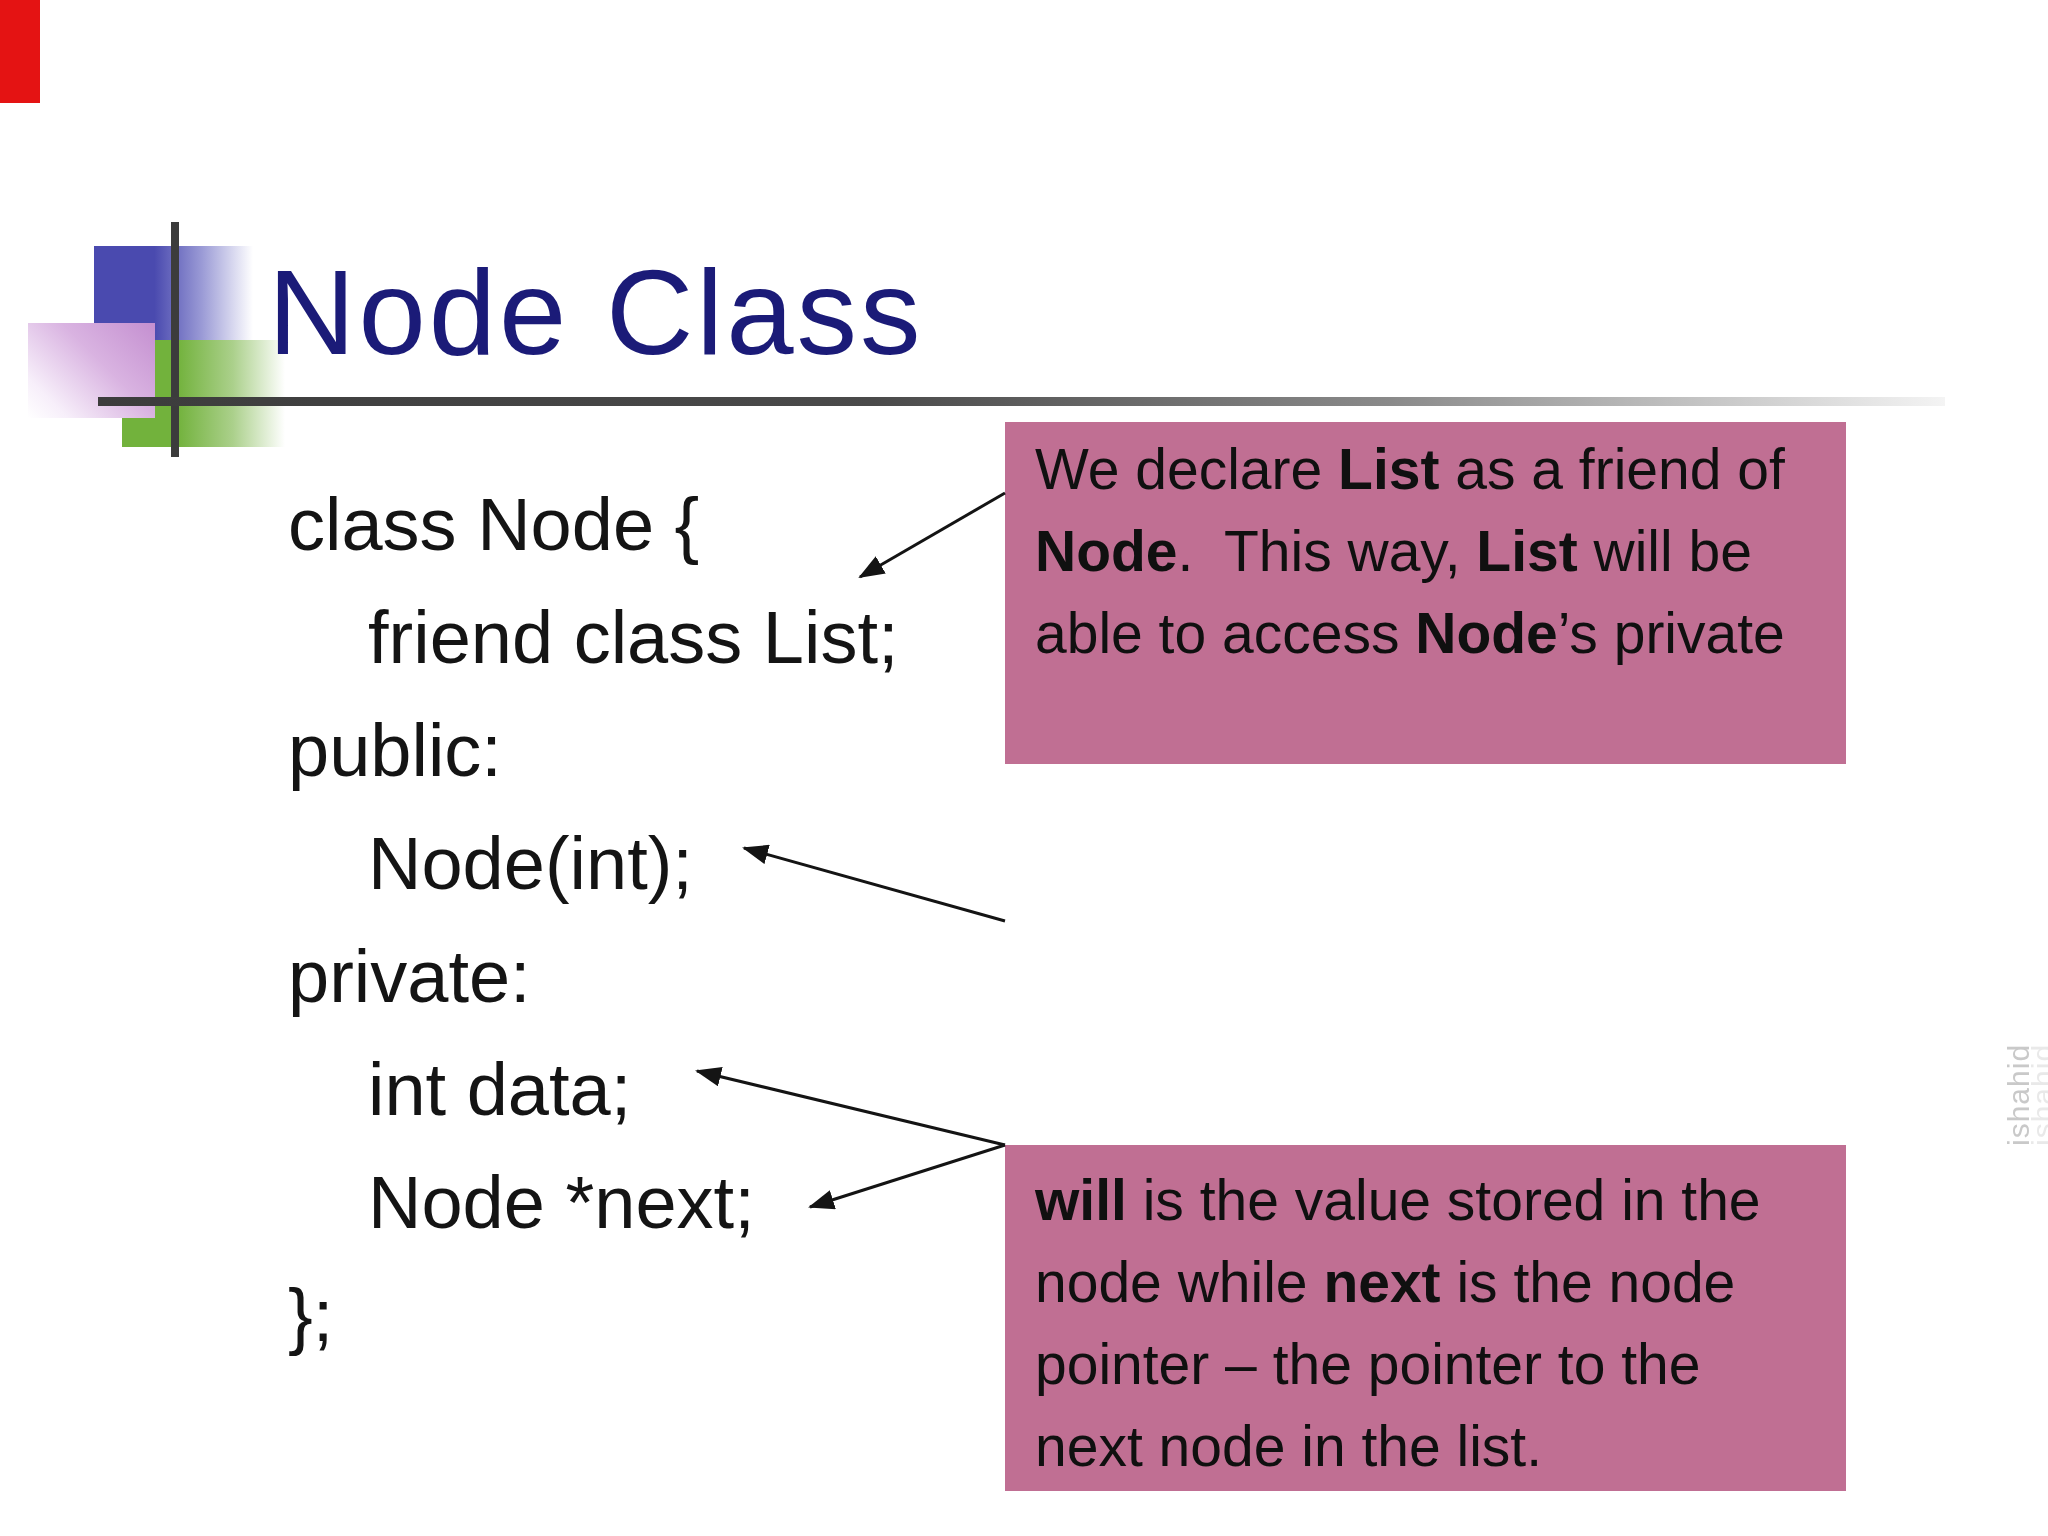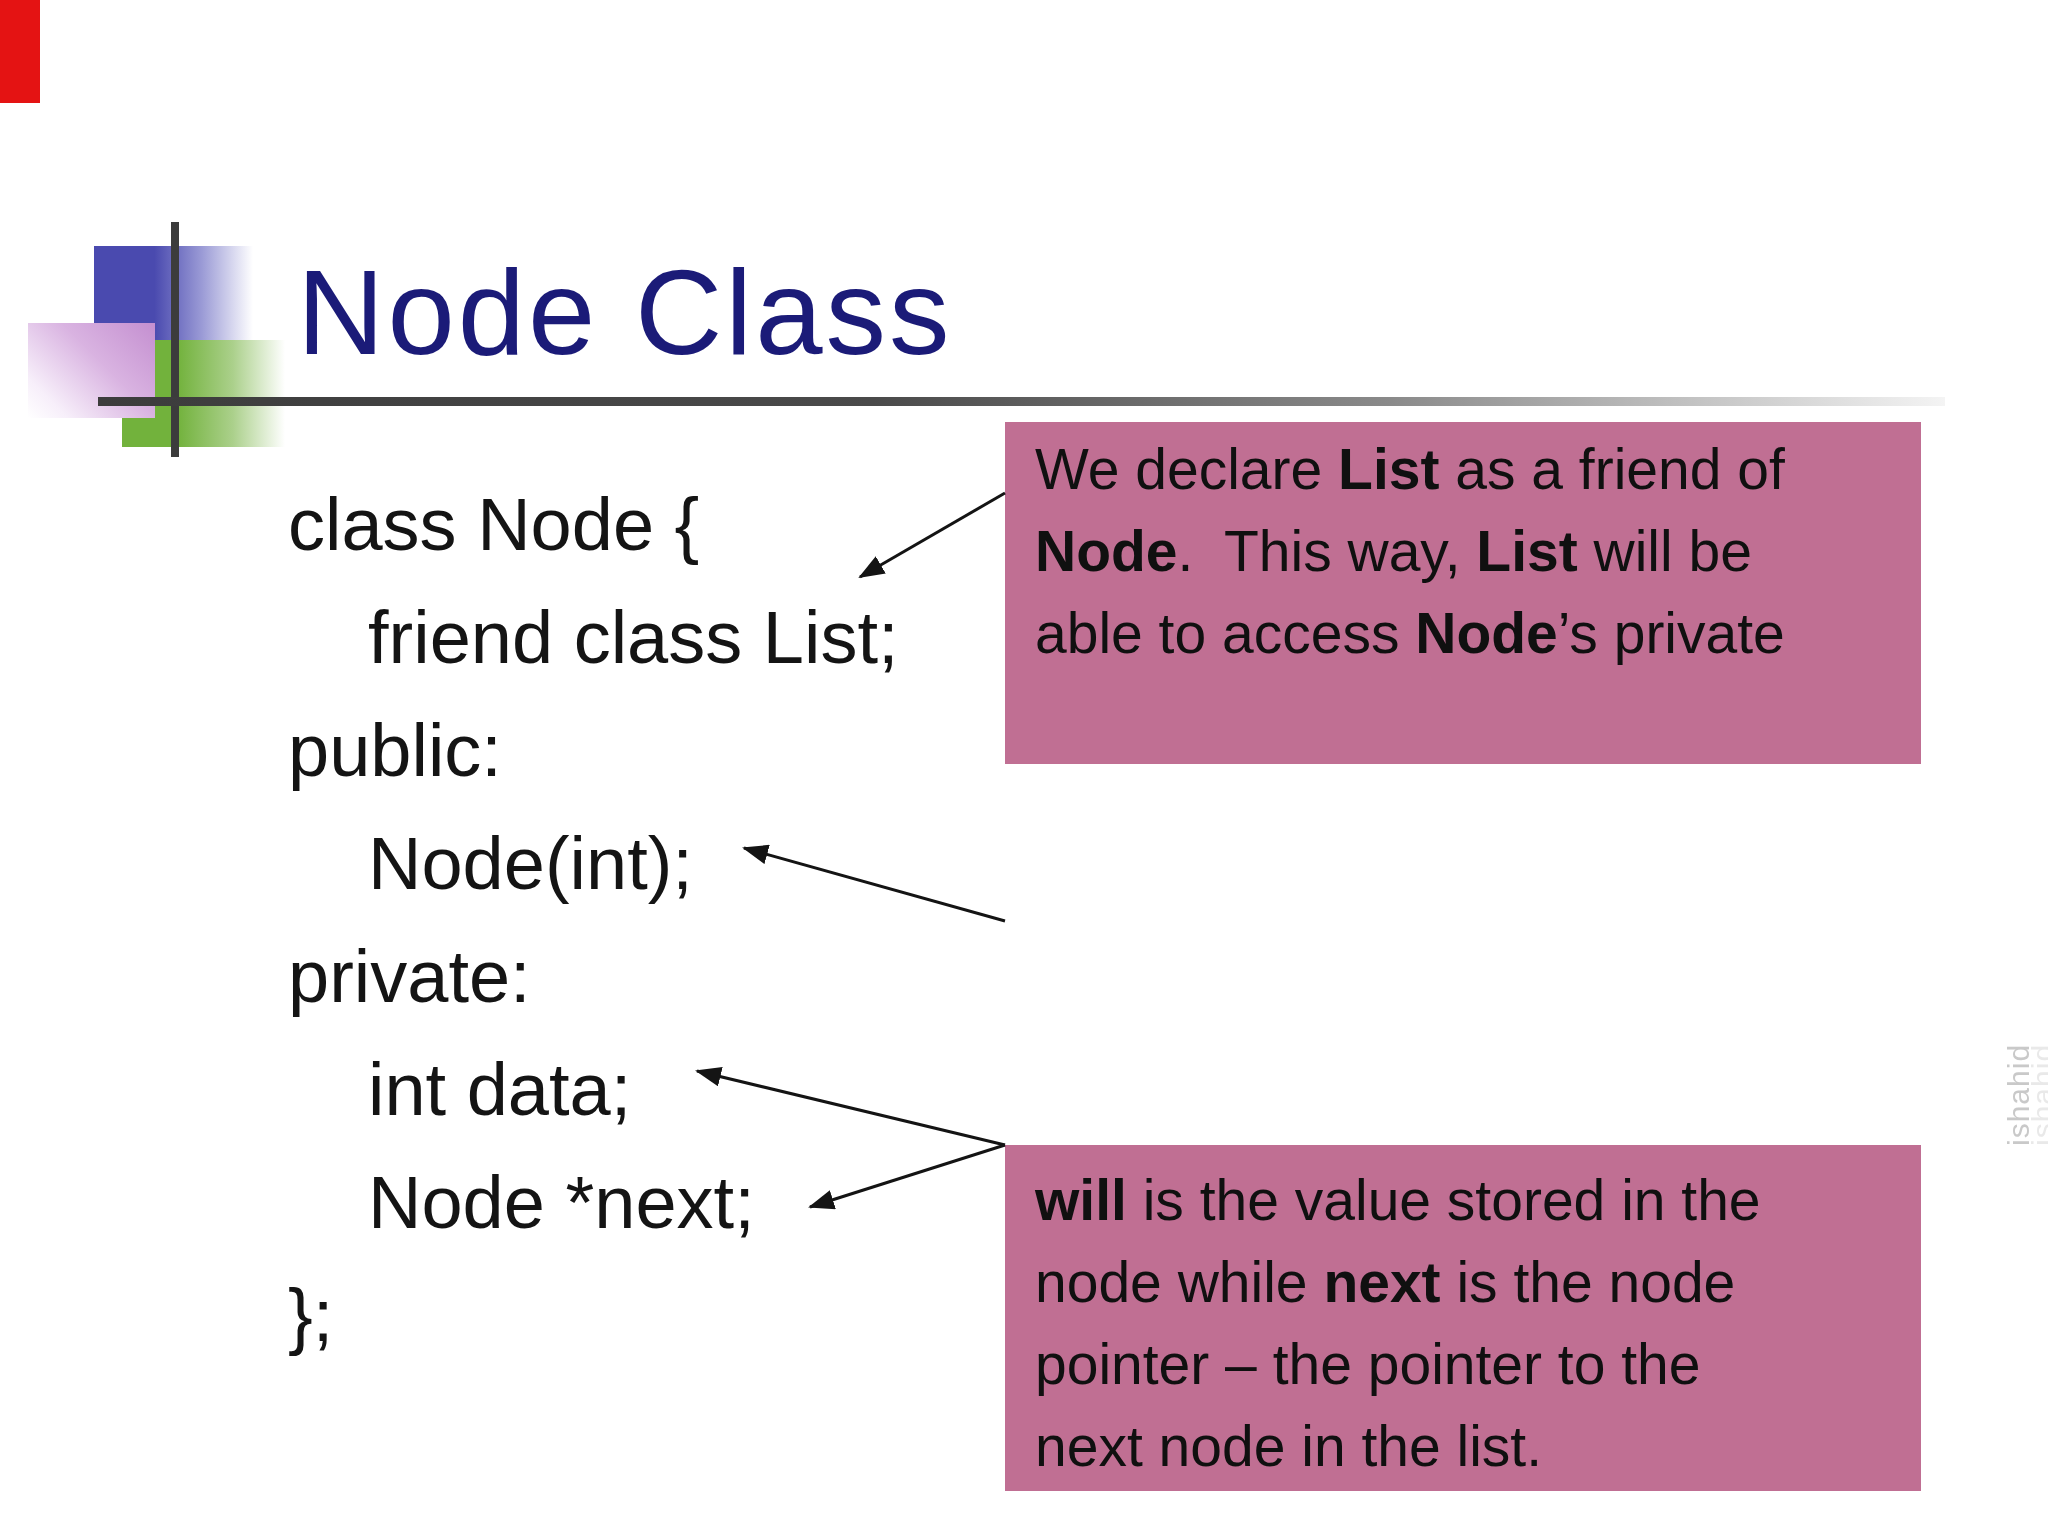--- a/index.html
+++ b/index.html
@@ -15,32 +15,32 @@
     background:linear-gradient(to right,#4a4aaf 0%,#4a4aaf 38%,#9b9bd6 68%,#ffffff 100%);}
   #logo-green{left:122px;top:340px;width:163px;height:107px;
     background:linear-gradient(to right,#72b23c 0%,#72b23c 34%,#abd08b 68%,#ffffff 100%);}
   #logo-purple{left:28px;top:323px;width:127px;height:95px;
     background:linear-gradient(225deg,#c48fd0 0%,#d9b3e1 42%,#f7effa 82%,#ffffff 100%);}
   #logo-vline{position:absolute;left:171px;top:222px;width:8px;height:235px;background:var(--line-dark,#3c3c3c);}
   #title-rule{position:absolute;left:98px;top:397px;width:1847px;height:9px;
     background:linear-gradient(to right,#3c3c3c 0%,#4a4a4a 42%,#8a8a8a 70%,#cfcfcf 90%,#f4f4f4 100%);}
   
   #page-title{
-    position:absolute;left:297px;top:252px;font-size:121px;line-height:1.0;
+    position:absolute;left:268px;top:252px;font-size:121px;line-height:1.0;
     letter-spacing:3px;color:var(--navy,#1b1b78);white-space:nowrap;
   }
   
   #code-block{
     position:absolute;left:288px;top:468px;width:700px;
     font-size:74px;line-height:113px;color:var(--code-text,#141414);white-space:nowrap;
   }
   .code-line.ind{padding-left:80px;}
   
   .callout{
-    position:absolute;left:1005px;width:916px;background:var(--pink,#c06f93);
+    position:absolute;left:1005px;width:841px;background:var(--pink,#c06f93);
     color:var(--callout-text,#101010);font-size:57px;line-height:82px;
     padding-left:30px;padding-right:10px;box-sizing:border-box;
   }
   #callout-friend{top:422px;height:342px;padding-top:6px;}
   #callout-constructor{top:818px;height:184px;padding-top:16px;}
   #callout-members{top:1145px;height:346px;padding-top:14px;}
   .cl-line{white-space:nowrap;}
   .cl-line .b{font-weight:700;}
   
   #arrows{position:absolute;left:0;top:0;width:2048px;height:1536px;pointer-events:none;}

